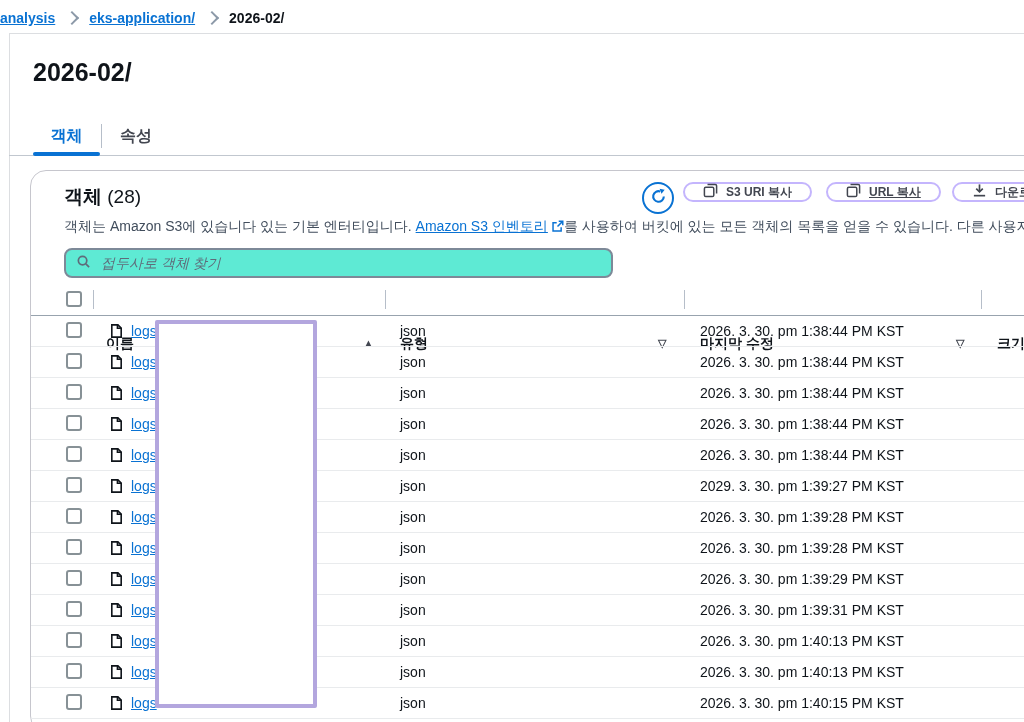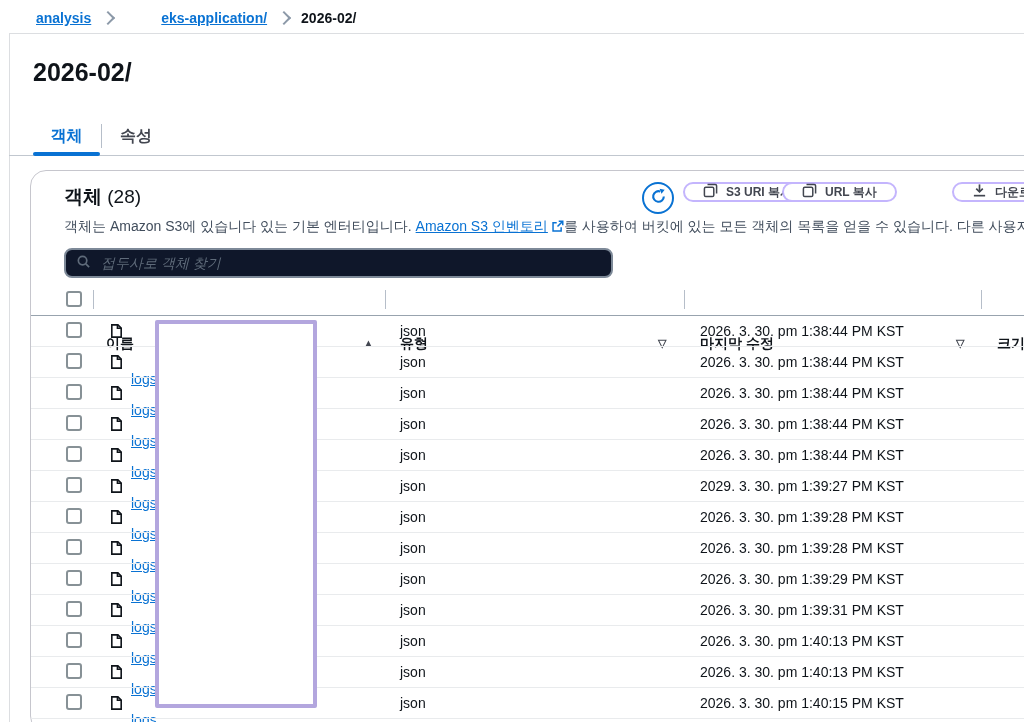--- a/index.html
+++ b/index.html
@@ -2,21 +2,21 @@
 <html><head>
 <meta charset="utf-8">
 <style>
   html,body{margin:0;padding:0;}
   body{
     width:1024px;height:722px;overflow:hidden;position:relative;
     background:#fff;font-family:"Liberation Sans",sans-serif;color:#0f141a;
   }
   
   .breadcrumb{position:absolute;top:8px;left:0;display:flex;align-items:center;gap:10px;font-size:14px;height:20px;}
-  .crumb-link{color:#0972d3;text-decoration:underline;font-weight:bold;cursor:pointer;margin-left:36px;}
+  .crumb-link{color:#0972d3;text-decoration:underline;font-weight:bold;cursor:pointer;}
   .crumb-current{color:#0f141a;font-weight:bold;}
   .crumb-sep{width:8px;height:8px;border-top:2px solid #8c99a8;border-right:2px solid #8c99a8;transform:rotate(45deg);margin:0 2px;}
   
   .panel-frame{position:absolute;left:9px;top:33px;width:1015px;height:689px;border-top:1px solid #dcdee1;border-left:1px solid #dcdee1;background:#fff;}
   .page-title{position:absolute;left:33px;top:58px;font-size:25px;font-weight:bold;color:#0f141a;}
   
   .tabs-border{position:absolute;left:9px;top:155px;width:1015px;height:1px;background:#c1c7cf;}
   .tab{position:absolute;top:120px;height:32px;display:flex;align-items:center;justify-content:center;font-size:16px;font-weight:bold;cursor:pointer;}
   .tab-objects{left:33px;width:67px;color:#0972d3;}
   .tab-props{left:102px;width:68px;color:#424650;}
@@ -26,38 +26,38 @@
   .card{position:absolute;left:30px;top:170px;width:1012px;height:562px;border:1px solid #c6c6cd;border-radius:16px;background:#fff;box-sizing:border-box;}
   .card-title{position:absolute;left:33px;top:13px;font-size:19px;font-weight:bold;color:#0f141a;white-space:nowrap;}
   .card-count{font-weight:normal;}
   .desc{position:absolute;left:33px;top:47px;font-size:14px;color:#414d5c;white-space:nowrap;}
   .desc a, .inline-link{color:#0972d3;text-decoration:underline;cursor:pointer;}
   .ext-icon{display:inline-block;vertical-align:-2px;margin-left:3px;}
   
   .refresh-btn{position:absolute;left:611px;top:11px;width:32px;height:32px;border:2px solid #0972d3;border-radius:50%;box-sizing:border-box;display:flex;align-items:center;justify-content:center;cursor:pointer;background:#fff;}
   .btn{position:absolute;top:11px;height:20px;border:2px solid #c4b5fd;border-radius:18px;background:#fff;display:flex;align-items:center;gap:8px;padding:0 18px;font-size:12px;font-weight:bold;color:#424650;box-sizing:border-box;white-space:nowrap;cursor:pointer;}
   .btn-s3uri{left:652px;}
-  .btn-url{left:751px;}
+  .btn-url{left:795px;text-decoration:underline;}
   .btn-download{left:921px;}
   
-  .search-box{position:absolute;left:33px;top:77px;width:549px;height:30px;border:2px solid #7d8998;border-radius:8px;box-sizing:border-box;display:flex;align-items:center;padding:0 10px;gap:8px;background:#0f172a;}
+  .search-box{position:absolute;left:33px;top:77px;width:549px;height:30px;border:2px solid #7d8998;border-radius:8px;box-sizing:border-box;display:flex;align-items:center;padding:0 10px;gap:8px;background:#5eead4;}
   .search-box input{border:none;outline:none;flex:1;font-size:14px;font-style:italic;color:#5f6b7a;font-family:"Liberation Sans",sans-serif;background:transparent;}
   .search-box input::placeholder{color:#5f6b7a;font-style:italic;}
   
   .thead{position:absolute;left:0;top:114px;width:1011px;height:30px;border-bottom:1px solid #98a3ae;font-size:14px;font-weight:bold;color:#0f141a;}
   .thead .cell{position:absolute;top:0;line-height:28px;white-space:nowrap;margin-top:44px;}
   .chk{width:16px;height:16px;border:2px solid #879196;border-radius:3px;background:#fff;box-sizing:border-box;display:inline-block;cursor:pointer;}
   .hd-chk{position:absolute;left:35px;top:6px;}
   .vdiv{position:absolute;top:5px;width:1px;height:19px;background:#b6bec9;}
   .sort-icon{font-size:11px;color:#424650;}
   .rows{position:absolute;left:0;top:145px;width:1011px;}
   .row{position:relative;height:30px;border-bottom:1px solid #e9ebed;font-size:14px;}
   .row .chk{position:absolute;left:35px;top:6px;}
   .row .ficon{position:absolute;left:78px;top:7px;}
-  .row .name{position:absolute;left:100px;top:0;line-height:30px;color:#0972d3;text-decoration:underline;cursor:pointer;white-space:nowrap;margin-top:48px;}
+  .row .name{position:absolute;left:100px;top:0;line-height:30px;color:#0972d3;text-decoration:underline;cursor:pointer;white-space:nowrap;}
   .row .type{position:absolute;left:369px;top:0;line-height:30px;color:#0f141a;}
   .row .modified{position:absolute;left:669px;top:0;line-height:30px;color:#0f141a;white-space:nowrap;}
   .row-partial{position:relative;height:10px;overflow:hidden;}
   
   .redact{position:absolute;left:155px;top:320px;width:162px;height:388px;background:#fff;border:4px solid #b3a6de;border-radius:2px;box-sizing:border-box;z-index:10;}
 </style>
 </head>
 <body>
 
 <div class="breadcrumb">

